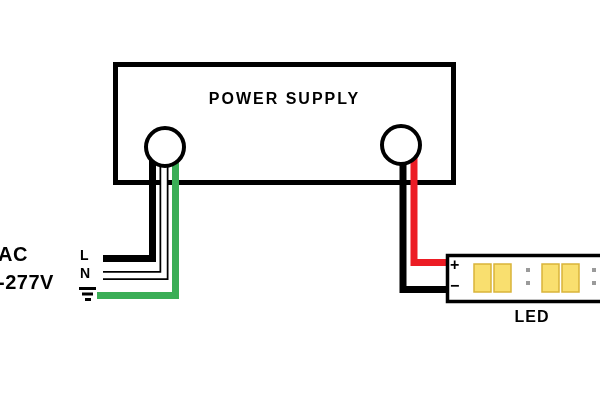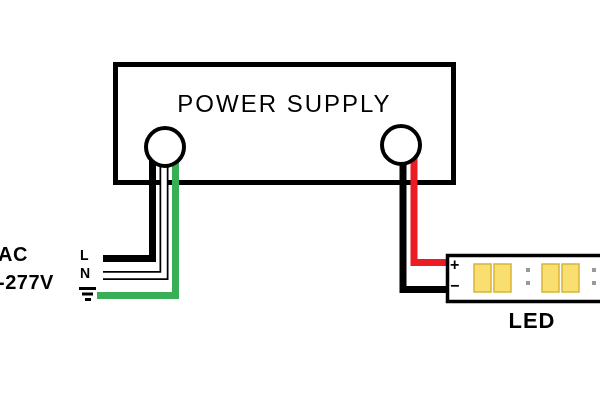--- a/index.html
+++ b/index.html
@@ -24,22 +24,22 @@
     width: 333px;
     height: 113px;
     border: 5px solid #000000;
     background: #ffffff;
   }
   #ps-label {
     left: 113px;
     top: 90px;
     width: 343px;
     text-align: center;
-    font-size: 24px;
-    font-weight: 400;
+    font-size: 16px;
+    font-weight: 700;
     letter-spacing: 2px;
   }
   #wires-svg {
     left: 0;
     top: 0;
     width: 600px;
     height: 400px;
   }
   .small-wire-label {
     font-size: 14px;
@@ -59,21 +59,21 @@
     font-weight: 700;
     line-height: 16px;
   }
   #plus-label  { left: 450px; top: 257px; }
   #minus-label { left: 450px; top: 278px; }
   #led-label {
     left: 498px;
     top: 308px;
     width: 68px;
     text-align: center;
-    font-size: 22px;
+    font-size: 16px;
     font-weight: 600;
     letter-spacing: 1px;
   }
 </style>
 </head>
 <body>
 
 <div id="stage">
 
   <div id="ps-box" class="abs"></div>

